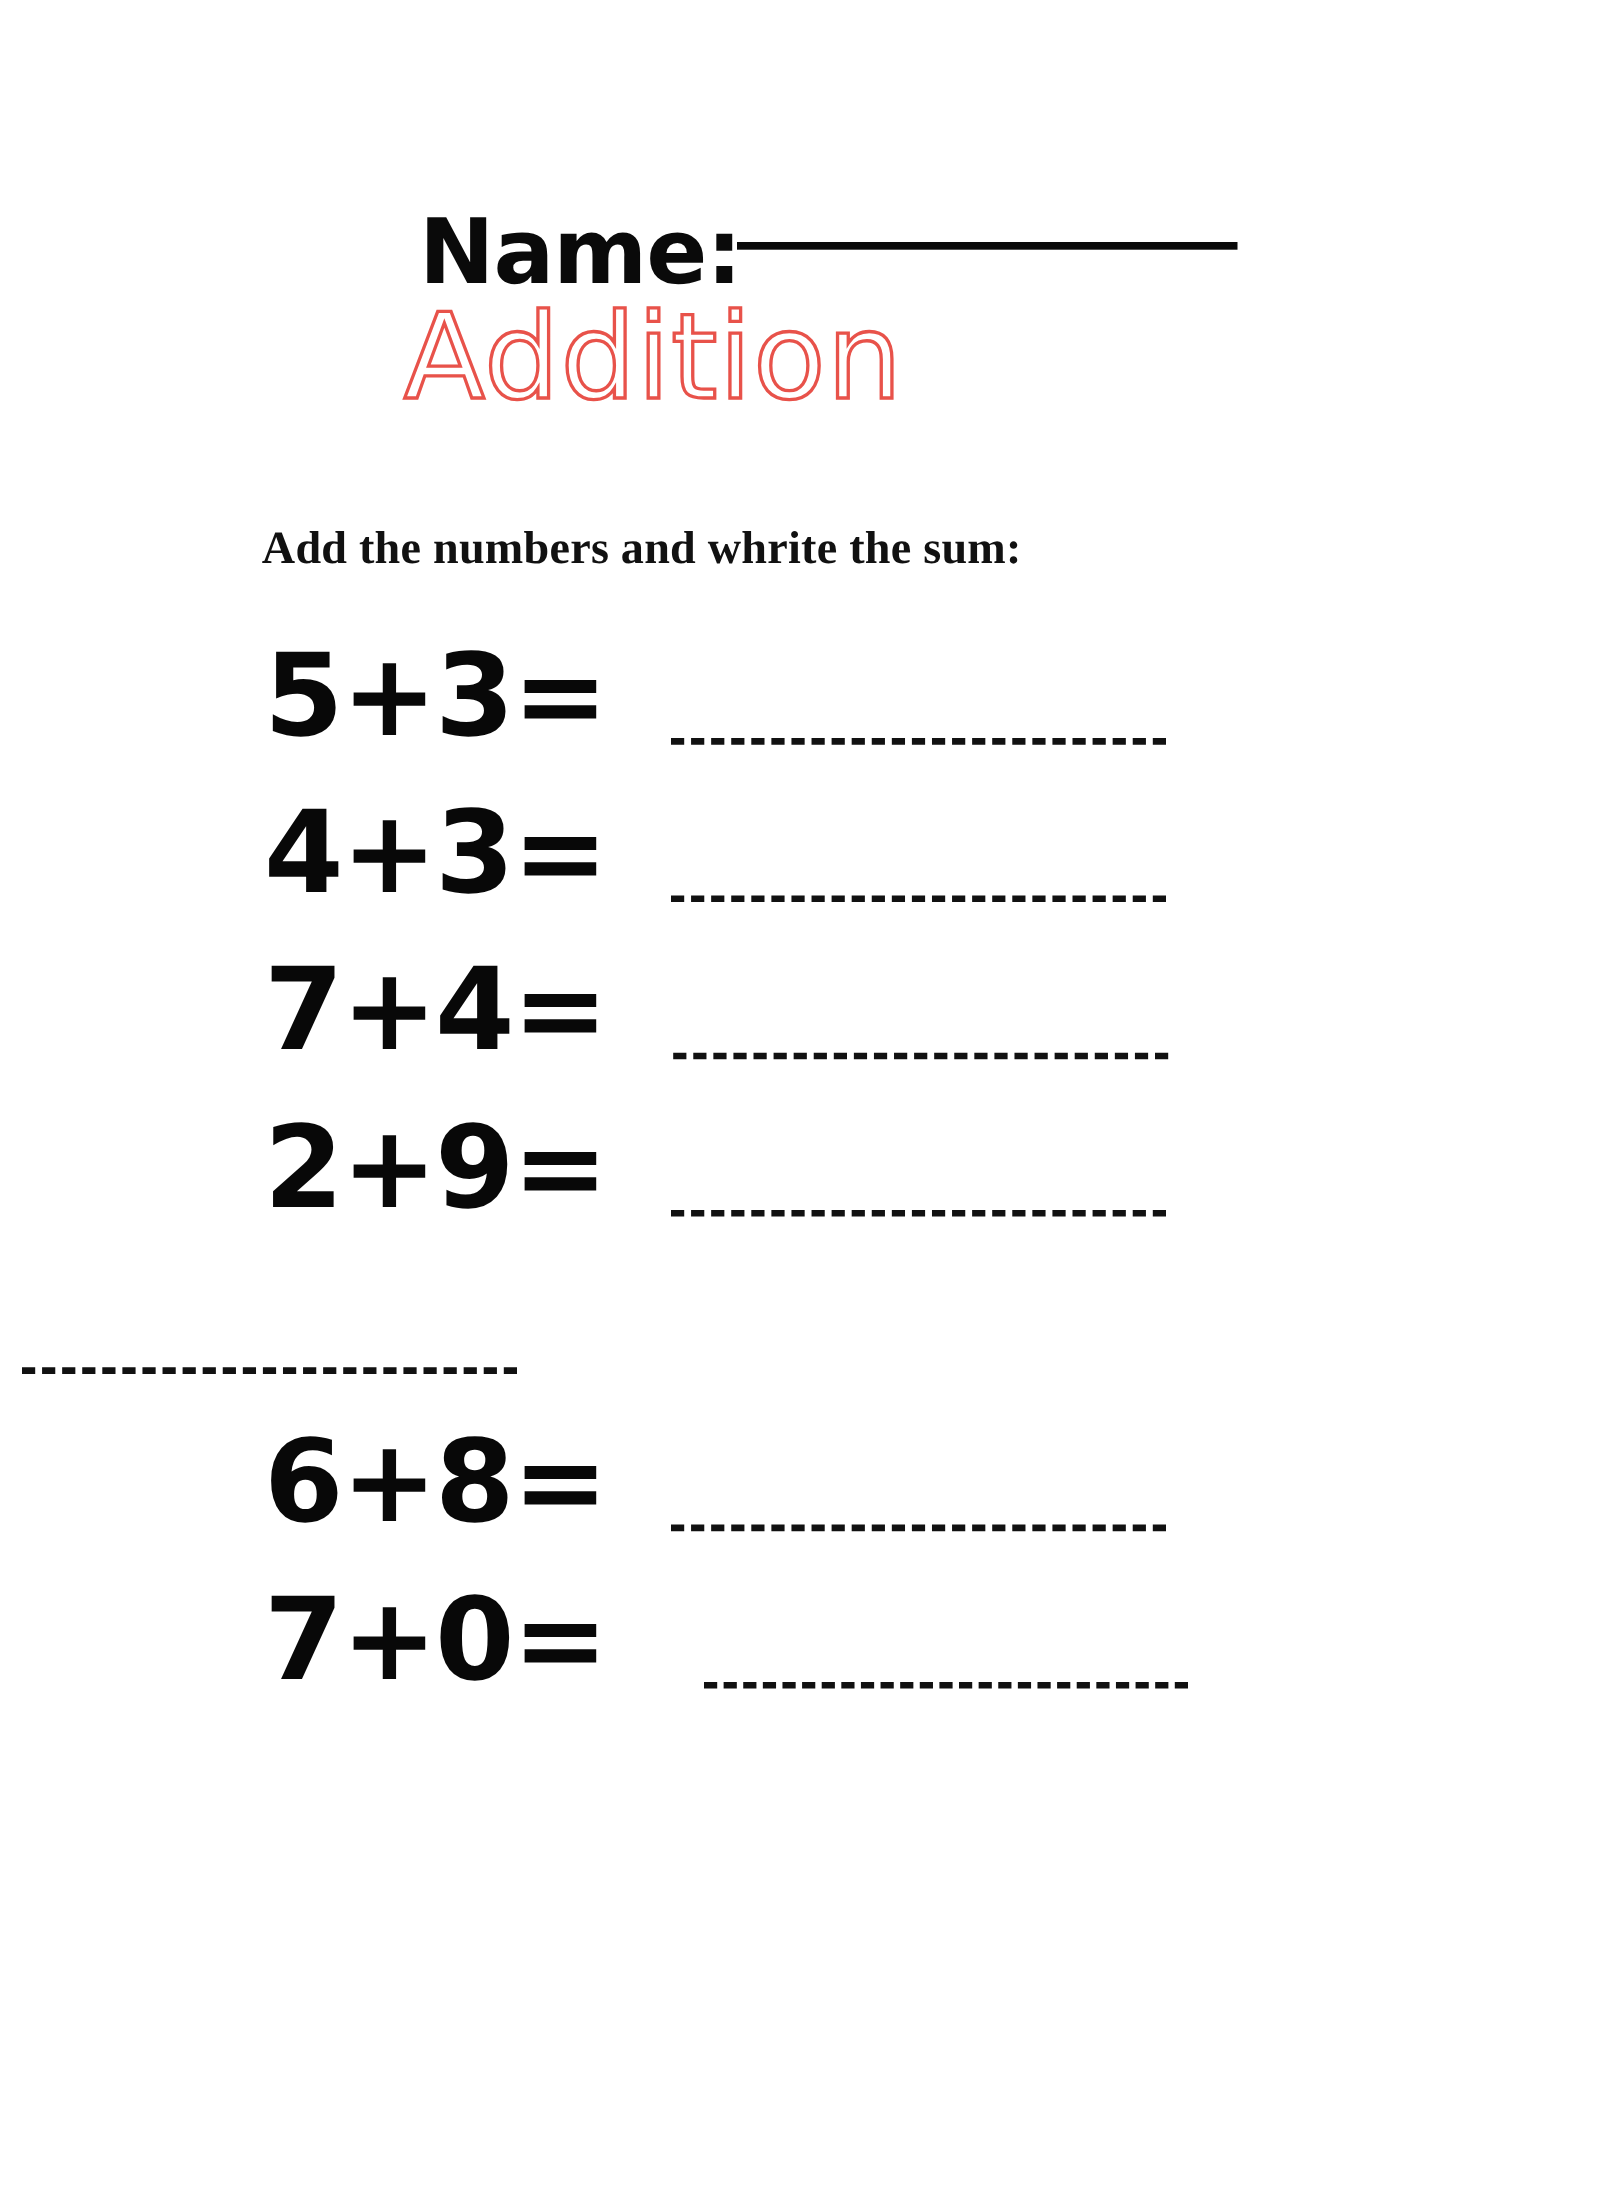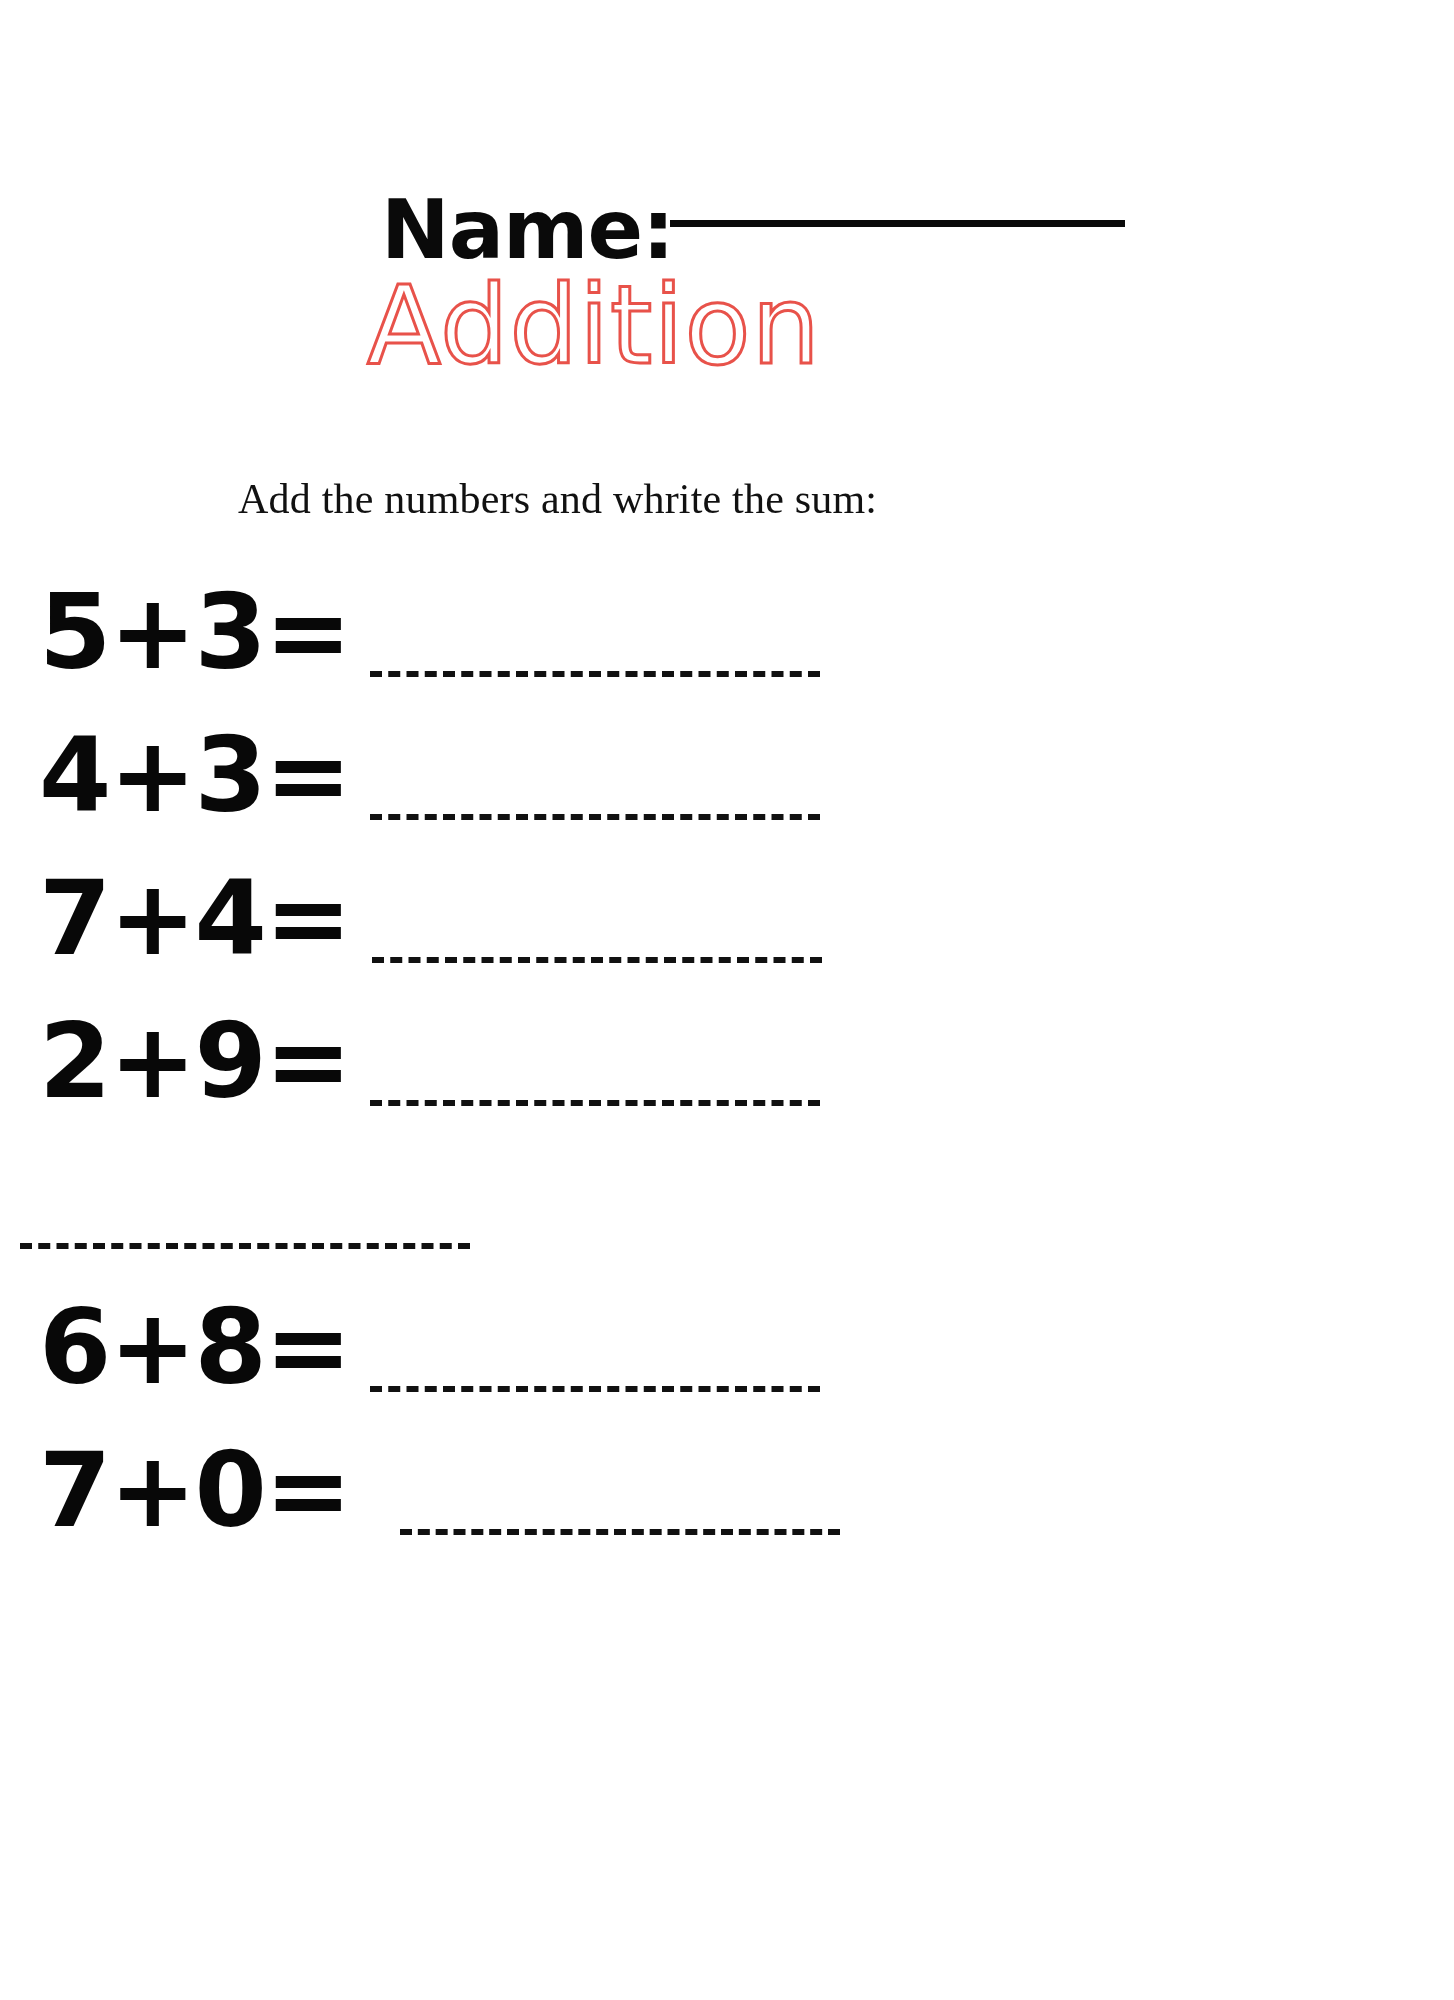--- a/index.html
+++ b/index.html
@@ -71,21 +71,21 @@
   .title-inner {
     display: inline-block;
   }
 
   
   .instruction {
     position: absolute;
     left: 238px;
     top: 475px;
     font-family: "Liberation Serif", serif;
-    font-weight: 400;
+    font-weight: 700;
     font-size: 42px;
     color: #111111;
     letter-spacing: 0.2px;
     white-space: nowrap;
   }
 
   
   .problems {
     position: absolute;
     left: 0;
@@ -99,22 +99,22 @@
     align-items: center;
   }
   .expr {
     font-family: "DejaVu Sans", sans-serif;
     font-weight: 700;
     font-size: 104px;
     line-height: 1;
     color: #080808;
     letter-spacing: -2px;
     white-space: nowrap;
-    text-align: right;
     width: 350px;
+    padding-left: 240px;
     box-sizing: content-box;
   }
   .answer-line {
     flex: 0 0 auto;
     height: 0;
     border-top: 6px dashed #111111;
     align-self: flex-end;
     margin-bottom: 26px;
   }
 </style>

